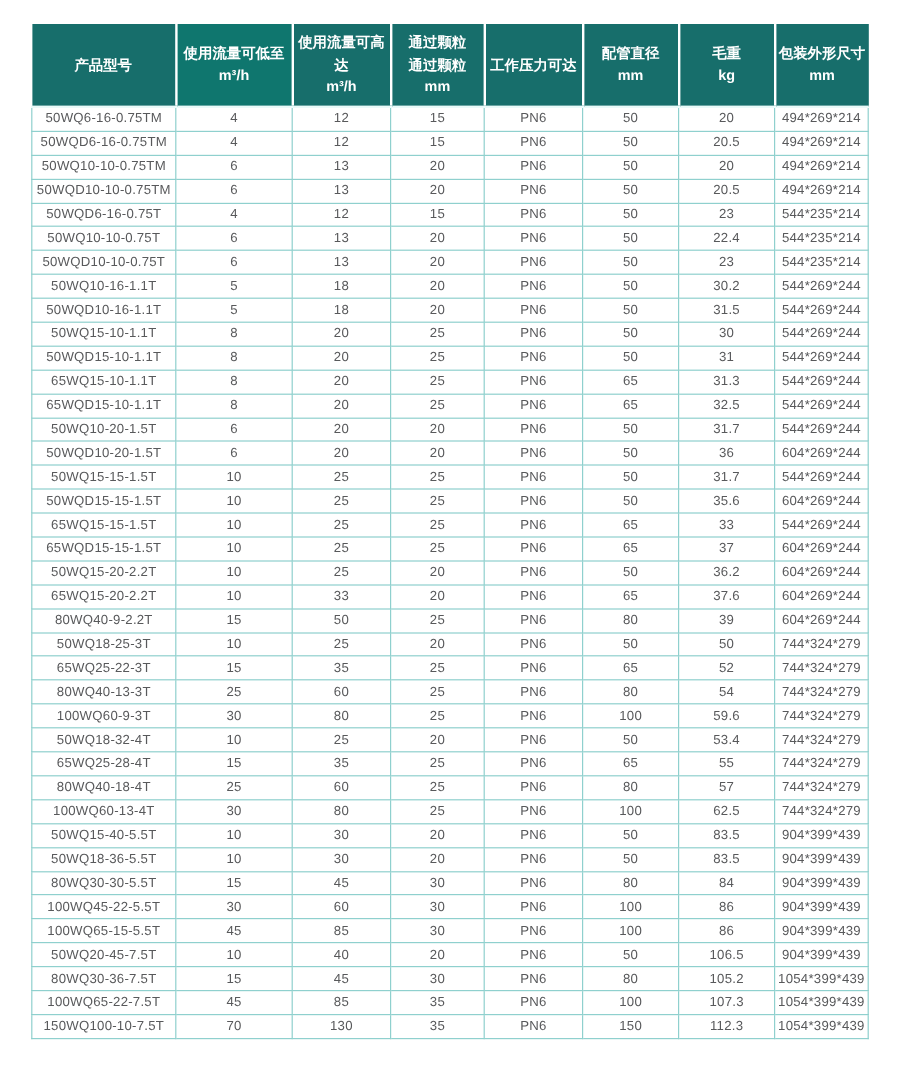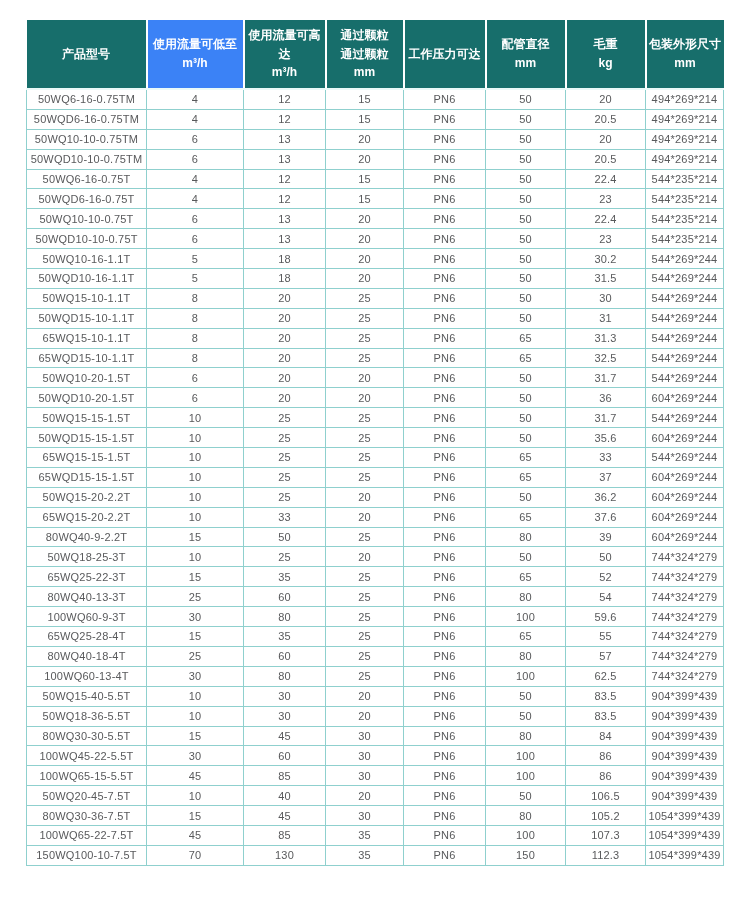--- a/index.html
+++ b/index.html
@@ -55,21 +55,21 @@
       <col class="c5">
         <col class="c6">
         <col class="c7">
         <col class="c8">
     </colgroup>
     <thead>
       <tr>
           <th style="background: rgb(23, 110, 107); color: rgb(255, 255, 255);">
             <div class="hl">产品型号</div>
           </th>
-          <th style="background: #3b82f6; color: rgb(255, 255, 255);">
+          <th style="background: #0f766e; color: rgb(255, 255, 255);">
             <div class="hl">使用流量可低至</div>
             <div class="hl">m³/h</div>
           </th>
           <th style="background: rgb(23, 110, 107); color: rgb(255, 255, 255);">
             <div class="hl">使用流量可高达</div>
             <div class="hl">m³/h</div>
           </th>
           <th style="background: rgb(23, 110, 107); color: rgb(255, 255, 255);">
             <div class="hl">通过颗粒</div>
             <div class="hl">通过颗粒</div>
@@ -127,30 +127,20 @@
           <td style="color: rgb(88, 89, 91);">50WQD10-10-0.75TM</td>
           <td style="color: rgb(88, 89, 91);">6</td>
           <td style="color: rgb(88, 89, 91);">13</td>
           <td style="color: rgb(88, 89, 91);">20</td>
           <td style="color: rgb(88, 89, 91);">PN6</td>
           <td style="color: rgb(88, 89, 91);">50</td>
           <td style="color: rgb(88, 89, 91);">20.5</td>
           <td style="color: rgb(88, 89, 91);">494*269*214</td>
         </tr>
         <tr>
-          <td style="color: rgb(88, 89, 91);">50WQ6-16-0.75T</td>
-          <td style="color: rgb(88, 89, 91);">4</td>
-          <td style="color: rgb(88, 89, 91);">12</td>
-          <td style="color: rgb(88, 89, 91);">15</td>
-          <td style="color: rgb(88, 89, 91);">PN6</td>
-          <td style="color: rgb(88, 89, 91);">50</td>
-          <td style="color: rgb(88, 89, 91);">22.4</td>
-          <td style="color: rgb(88, 89, 91);">544*235*214</td>
-        </tr>
-        <tr>
           <td style="color: rgb(88, 89, 91);">50WQD6-16-0.75T</td>
           <td style="color: rgb(88, 89, 91);">4</td>
           <td style="color: rgb(88, 89, 91);">12</td>
           <td style="color: rgb(88, 89, 91);">15</td>
           <td style="color: rgb(88, 89, 91);">PN6</td>
           <td style="color: rgb(88, 89, 91);">50</td>
           <td style="color: rgb(88, 89, 91);">23</td>
           <td style="color: rgb(88, 89, 91);">544*235*214</td>
         </tr>
         <tr>
@@ -354,20 +344,30 @@
           <td style="color: rgb(88, 89, 91);">744*324*279</td>
         </tr>
         <tr>
           <td style="color: rgb(88, 89, 91);">100WQ60-9-3T</td>
           <td style="color: rgb(88, 89, 91);">30</td>
           <td style="color: rgb(88, 89, 91);">80</td>
           <td style="color: rgb(88, 89, 91);">25</td>
           <td style="color: rgb(88, 89, 91);">PN6</td>
           <td style="color: rgb(88, 89, 91);">100</td>
           <td style="color: rgb(88, 89, 91);">59.6</td>
+          <td style="color: rgb(88, 89, 91);">744*324*279</td>
+        </tr>
+        <tr>
+          <td style="color: rgb(88, 89, 91);">50WQ18-32-4T</td>
+          <td style="color: rgb(88, 89, 91);">10</td>
+          <td style="color: rgb(88, 89, 91);">25</td>
+          <td style="color: rgb(88, 89, 91);">20</td>
+          <td style="color: rgb(88, 89, 91);">PN6</td>
+          <td style="color: rgb(88, 89, 91);">50</td>
+          <td style="color: rgb(88, 89, 91);">53.4</td>
           <td style="color: rgb(88, 89, 91);">744*324*279</td>
         </tr>
         <tr>
           <td style="color: rgb(88, 89, 91);">65WQ25-28-4T</td>
           <td style="color: rgb(88, 89, 91);">15</td>
           <td style="color: rgb(88, 89, 91);">35</td>
           <td style="color: rgb(88, 89, 91);">25</td>
           <td style="color: rgb(88, 89, 91);">PN6</td>
           <td style="color: rgb(88, 89, 91);">65</td>
           <td style="color: rgb(88, 89, 91);">55</td>

